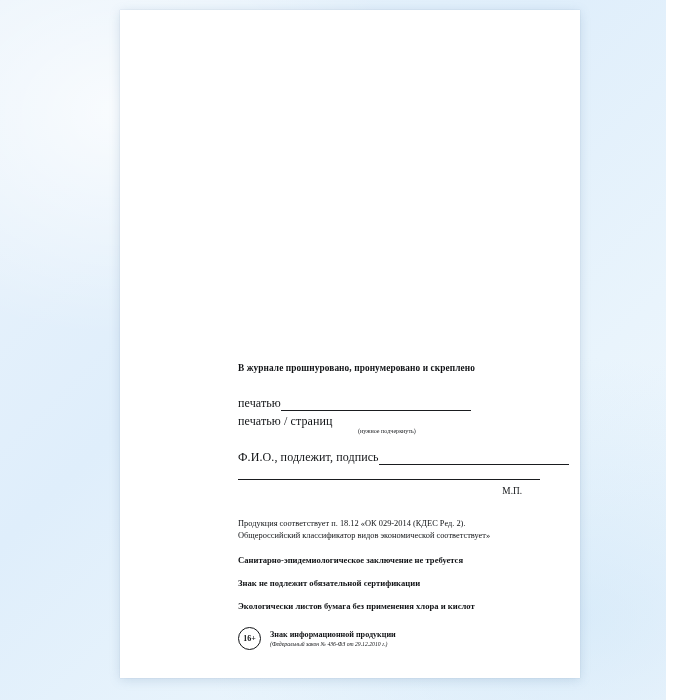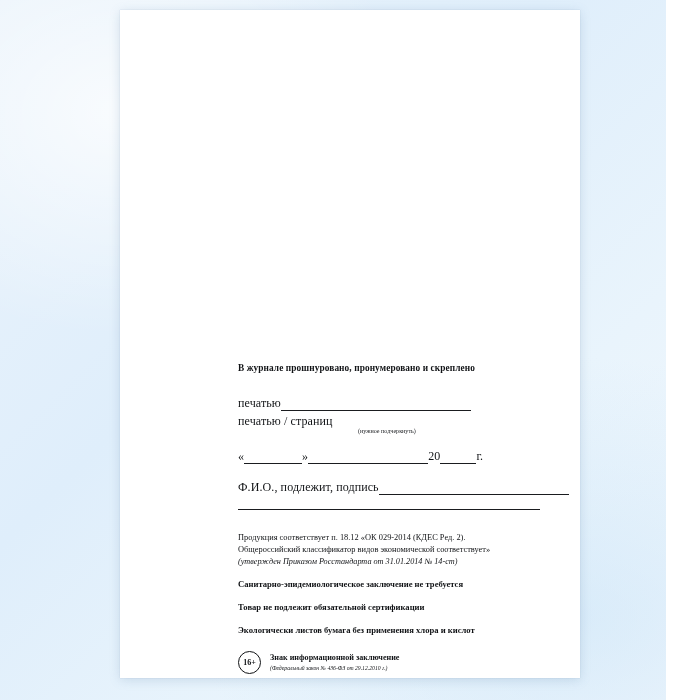--- a/index.html
+++ b/index.html
@@ -145,44 +145,41 @@
   <div class="page-sheet">
     <div class="content">
 
       <div class="line bold">В журнале прошнуровано, пронумеровано и скреплено</div>
 
       <div class="row-gap-1">
         <span class="line">печатью</span><span class="blank-rule u-120"></span><span class="line">печатью / страниц</span>
       </div>
       <div class="small-note">(нужное подчеркнуть)</div>
 
-      <div class="row-gap-2 line">
-        <span>«</span><span class="blank-rule u-60"></span><span>»</span><span class="blank-rule u-150"></span><span>20</span><span class="blank-rule u-38"></span><span>г.</span>
-      </div>
 
       <div class="row-gap-3 line">
         <span>Ф.И.О., подлежит, подпись</span><span class="blank-rule u-120"></span>
       </div>
 
       <div class="wide-rule"></div>
 
+      <div class="mp">М.П.</div>
 
       <div class="block-legal">
         <div class="legal-line">Продукция соответствует п. 18.12 «ОК 029-2014 (КДЕС Ред. 2).</div>
         <div class="legal-line">Общероссийский классификатор видов экономической соответствует»</div>
-        <div class="legal-italic">(утвержден Приказом Росстандарта от 31.01.2014 № 14-ст)</div>
 
         <div class="para">Санитарно-эпидемиологическое заключение не требуется</div>
-        <div class="para">Товар не подлежит обязательной сертификации</div>
+        <div class="para">Знак не подлежит обязательной сертификации</div>
         <div class="para">Экологически листов бумага без применения хлора и кислот</div>
       </div>
 
       <div class="badge-row">
         <div class="age-badge">16+</div>
         <div class="badge-text">
-          <div class="badge-title">Знак информационной заключение</div>
+          <div class="badge-title">Знак информационной продукции</div>
           <div class="badge-sub">(Федеральный закон № 436-ФЗ от 29.12.2010 г.)</div>
         </div>
       </div>
 
     </div>
   </div>
 </div>
 
 </body></html>

